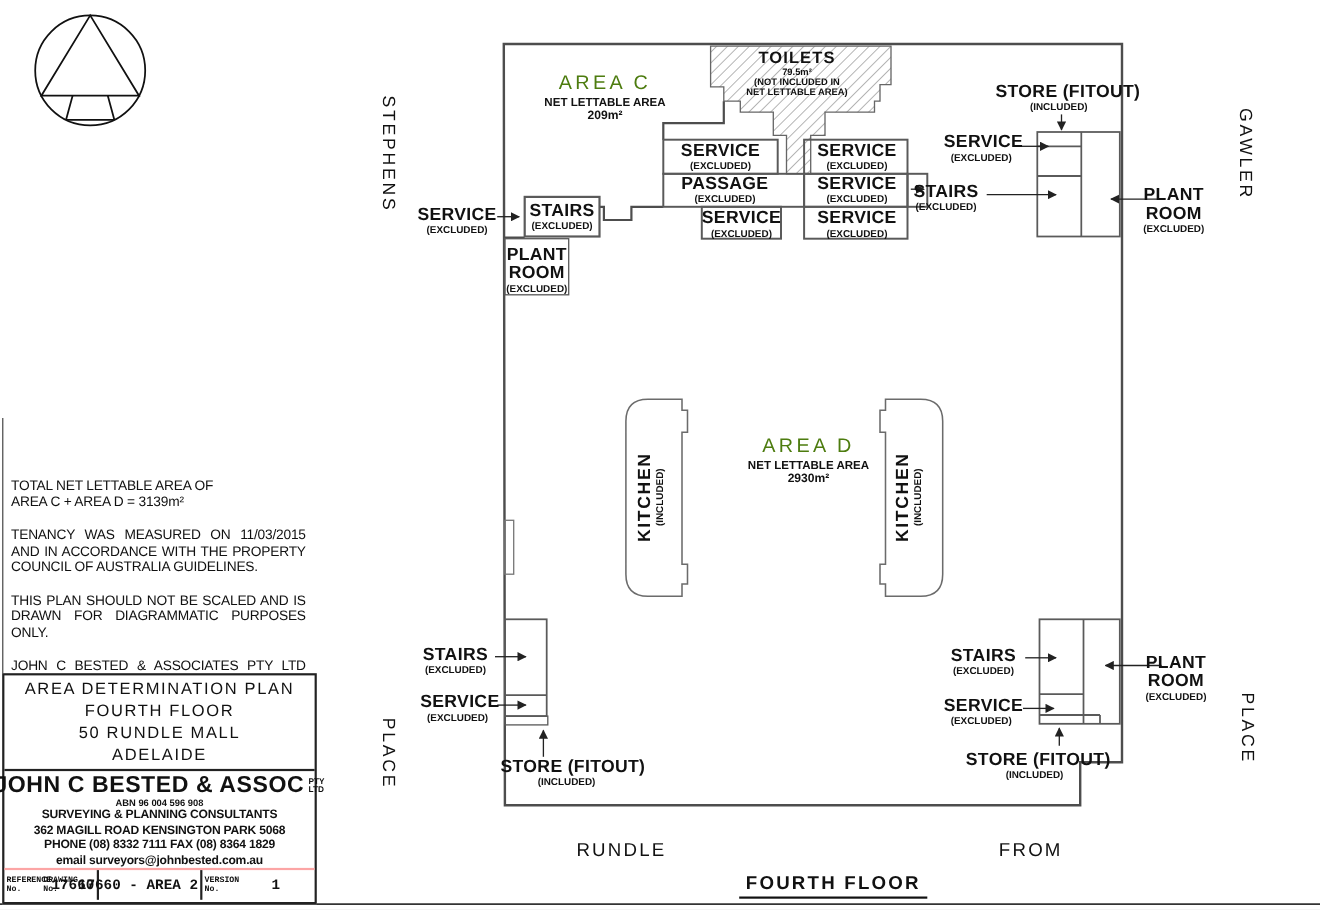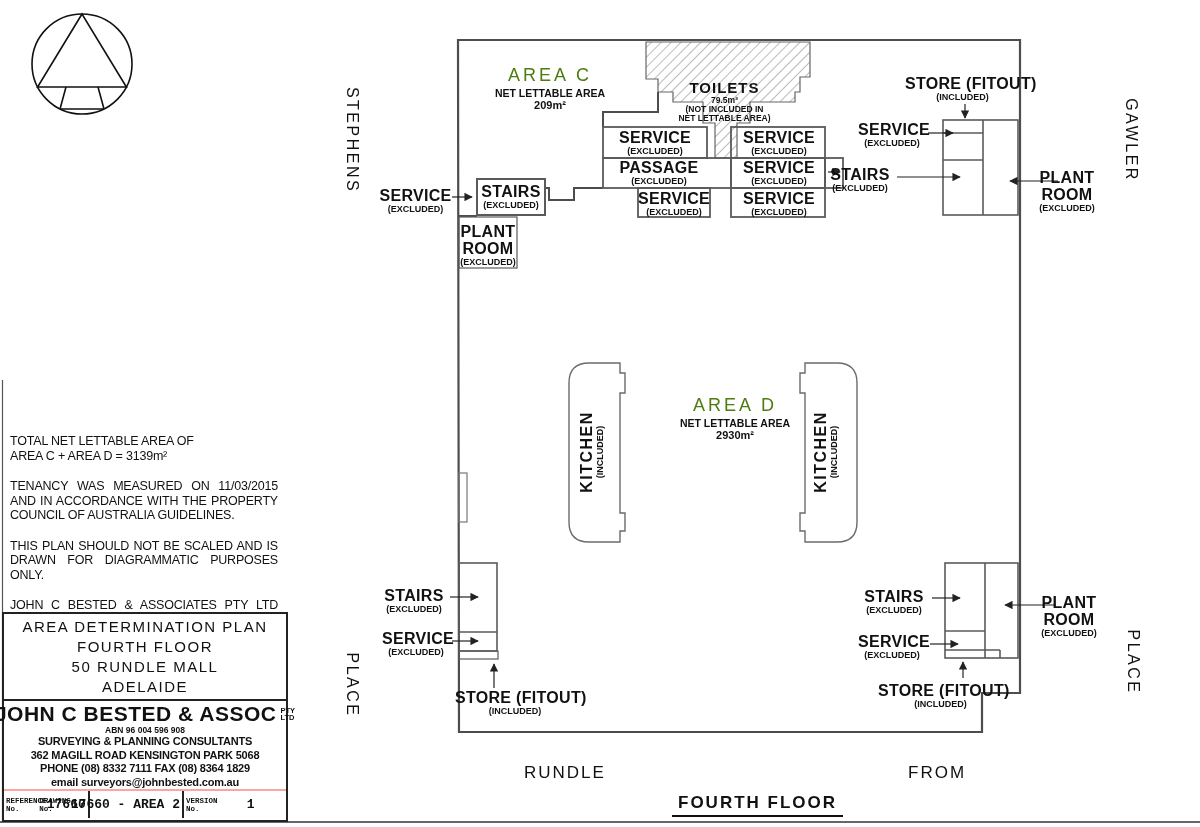--- a/index.html
+++ b/index.html
@@ -6,21 +6,21 @@
   .sheet{position:relative;width:1200px;height:827px;background:#ffffff;overflow:hidden;
          font-family:"Liberation Sans",sans-serif;color:#111;}
   svg{position:absolute;left:0;top:0;}
   .lbl{position:absolute;text-align:center;line-height:1.05;}
   .main{font-weight:bold;font-size:16px;letter-spacing:.3px;white-space:nowrap;}
   .main-wrap{font-weight:bold;font-size:16px;letter-spacing:.3px;}
   .sub{font-weight:bold;font-size:9px;letter-spacing:0;}
   .area-title{font-size:18px;letter-spacing:3px;color:#4d7c0f;white-space:nowrap;}
   .area-sub{font-weight:bold;font-size:10.5px;margin-top:3px;white-space:nowrap;}
   .area-val{font-weight:bold;font-size:11px;margin-top:1px;}
-  .toilets-t{font-weight:bold;font-size:15px;letter-spacing:1px;margin-top:35px;}
+  .toilets-t{font-weight:bold;font-size:15px;letter-spacing:1px;}
   .toilets-s{font-weight:bold;font-size:8.5px;}
   .street{font-size:16px;letter-spacing:2.5px;font-weight:normal;color:#111;
           width:120px;height:20px;line-height:20px;}
   .rot-cw{transform:rotate(90deg);}
   .rot-ccw{transform:rotate(-90deg);}
   .kitchen{width:140px;height:34px;}
   .kitchen .main{font-size:16px;letter-spacing:1.5px;}
   .notes{position:absolute;left:10px;top:418px;width:268px;font-size:12.5px;
          line-height:14.5px;letter-spacing:-0.2px;}
   .notes p{margin:16px 0 13px 0;text-align:justify;}

